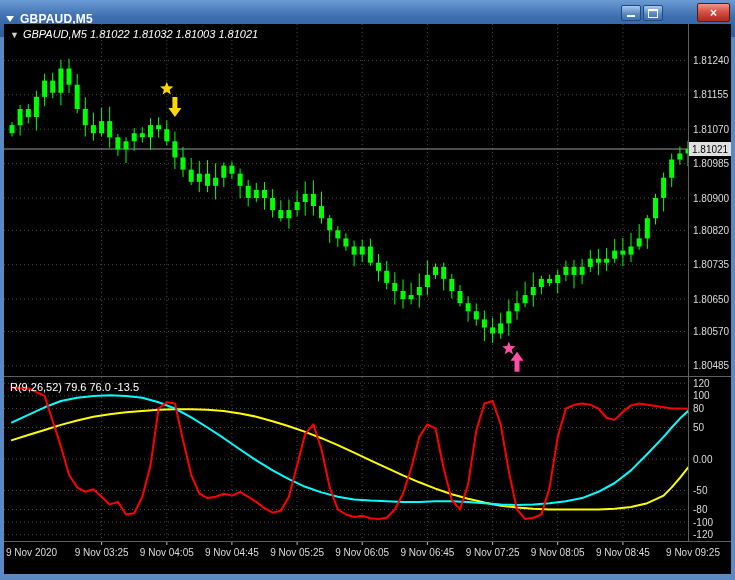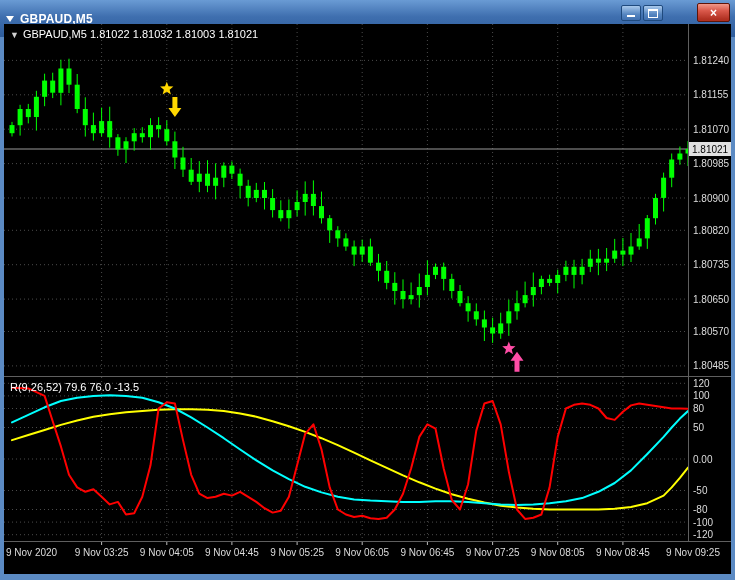--- a/index.html
+++ b/index.html
@@ -25,21 +25,21 @@
   .chart-area { position:absolute; top:24px; left:4px; right:4px; bottom:6px; background:#000; }
   #main-plot  { position:absolute; left:0;   top:0; display:block; }
   #main-scale { position:absolute; left:685px; top:0; display:block; }
   #ind-plot   { position:absolute; left:0;   top:353px; display:block; }
   #ind-scale  { position:absolute; left:685px; top:353px; display:block; }
   #time-axis  { position:absolute; left:0;   top:518px; display:block; }
   .v-divider  { position:absolute; left:684px; top:0; width:1px; height:518px; background:#5f5f5f; }
   .h-div1 { position:absolute; left:0; top:352px; width:727px; height:1px; background:#5f5f5f; }
   .h-div2 { position:absolute; left:0; top:517px; width:727px; height:1px; background:#5f5f5f; }
 
-  .ohlc-label { position:absolute; left:6px; top:4px; color:#ffffff; font-size:11px; white-space:nowrap; }
+  .ohlc-label { position:absolute; left:6px; top:4px; color:#ffffff; font-size:11px; white-space:nowrap;font-style:italic; }
   .oct { color:#d0d0d0; font-size:9px; margin-right:4px; }
   .ind-label { position:absolute; left:6px; top:357px; color:#ffffff; font-size:11px; white-space:nowrap;text-align:right; }
 </style>
 </head>
 <body>
 
 <div class="window">
   <div class="titlebar">
     <span class="title-icon"></span>
     <span class="title-text">GBPAUD,M5</span>

